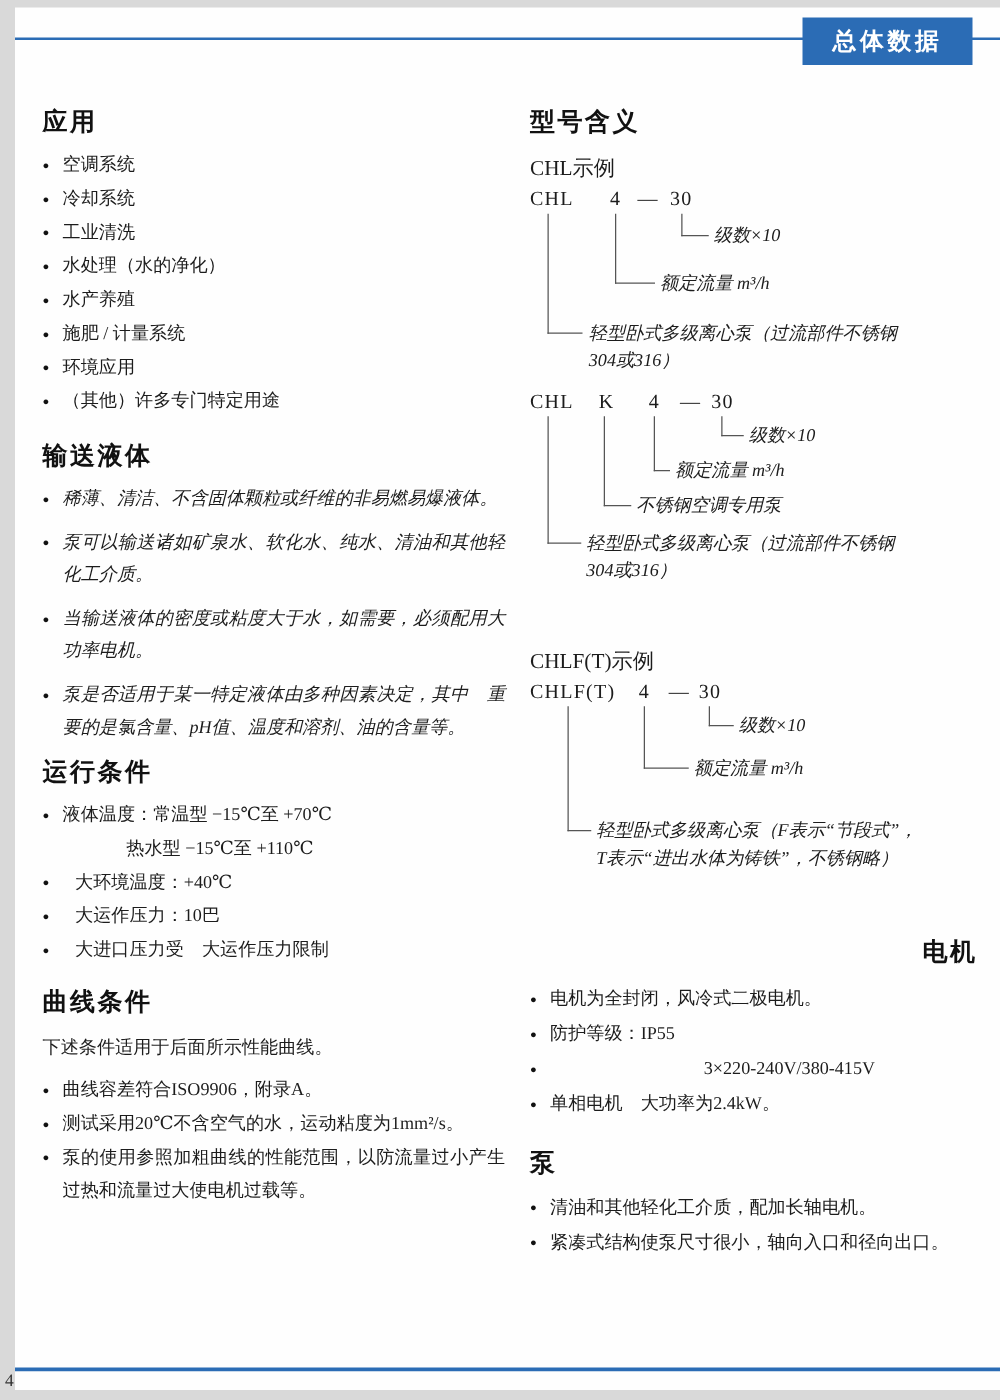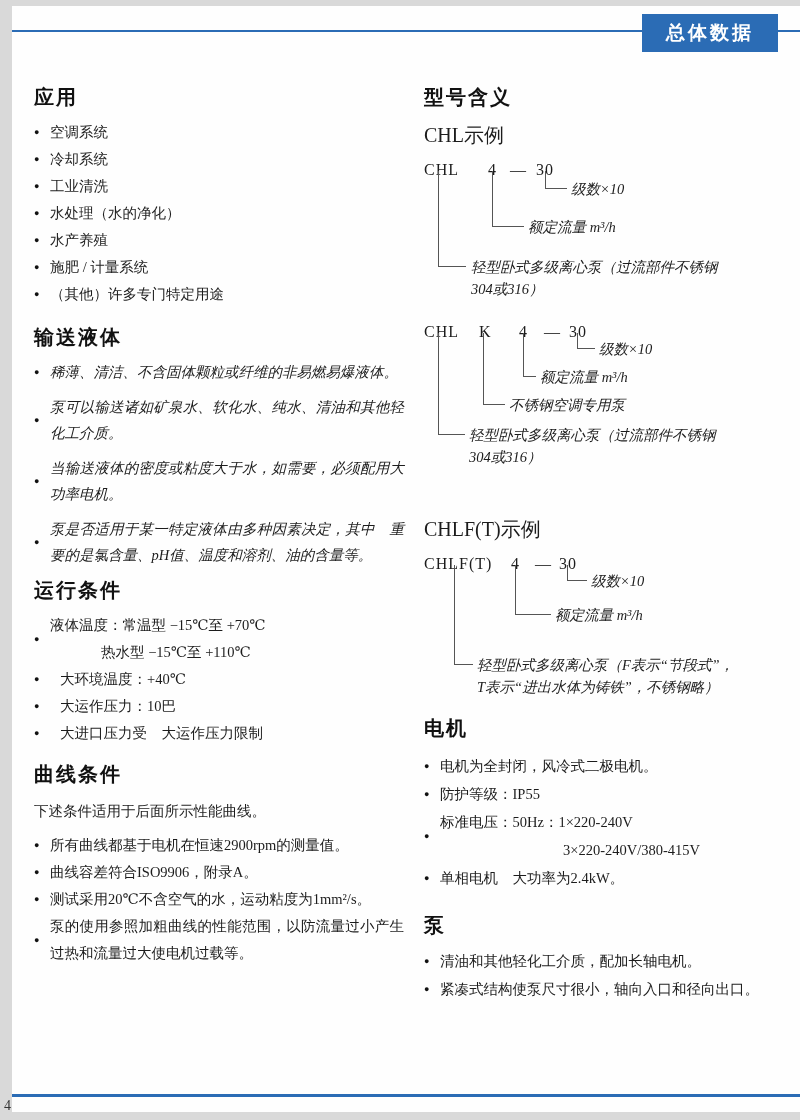--- a/index.html
+++ b/index.html
@@ -15,36 +15,36 @@
   .bottom-rule { position:absolute; left:0; top:1088px; width:100%; height:3px; background:#2b6cb5; }
   .page-number { position:absolute; left:4px; top:1098px; font-size:14px; color:#333; }
 
   .columns { display:flex; padding:78px 18px 0 22px; gap:20px; }
   .col-left { width:370px; }
   .col-right { width:358px; position:relative; }
 
   h2.sec-title { font-size:20px; font-weight:bold; letter-spacing:2px; color:#111; }
   .intro { font-size:14.5px; line-height:26px; margin-top:12px; }
 
-  .li { display:flex; align-items:center; font-size:14.5px; line-height:27px; }
+  .li { display:flex; align-items:flex-start; font-size:14.5px; line-height:27px; }
   .li .bullet { width:16px; flex:0 0 16px; font-size:9px; line-height:27px; color:#111; }
   .li .bullet::before { content:"●"; }
   .li .li-text { flex:1; text-align:justify; }
   .li.sp .li-text { padding-left:10px; }
   .tight .li { line-height:26px;font-style:italic; }
   .tight .li .bullet { line-height:26px; }
   .para { margin-bottom:9px; }
 
   .mt8{margin-top:8px;} .mt10{margin-top:10px;} .mt12{} .mt14{margin-top:14px;}
-  .mt16{margin-top:16px;} .mt20{margin-top:20px;} .mt26{margin-top:10px;}
+  .mt16{margin-top:16px;} .mt20{margin-top:20px;} .mt26{margin-top:43px;text-align:right;}
   .mt36{margin-top:36px;} .mt44{margin-top:44px;}
 
-  .caption { font-size:20px; line-height:20px; }
+  .caption { font-size:17px; line-height:20px; }
   .diagram { position:relative; margin-top:6px; }
-  .tok { position:absolute; top:10px; font-size:16px; letter-spacing:1px; white-space:nowrap;text-align:right; }
+  .tok { position:absolute; top:0; font-size:16px; letter-spacing:1px; white-space:nowrap;text-align:right; }
   .elbow { position:absolute; border-left:1px solid #555; border-bottom:1px solid #555; }
   .lbl { position:absolute; font-size:14.5px; line-height:22px; white-space:pre-line;font-style:italic; }
   .d1 { height:156px; } .d2 { height:170px; } .d3 { height:160px; }
 
   .indent-temp { margin-left:51px; }
   .indent-volt { margin-left:123px; }
 </style>
 </head>
 <body>
 
@@ -82,20 +82,24 @@
           <div class="li">
               <span class="bullet"></span>
               <span class="li-text">水产养殖</span>
             </div>
           <div class="li">
               <span class="bullet"></span>
               <span class="li-text">施肥 / 计量系统</span>
             </div>
           <div class="li">
               <span class="bullet"></span>
+              <span class="li-text">环境应用</span>
+            </div>
+          <div class="li">
+              <span class="bullet"></span>
               <span class="li-text">（其他）许多专门特定用途</span>
             </div>
         </div>
 
         <h2 class="sec-title mt16">输送液体</h2>
         <div class="mt8 tight">
           <div class="li para">
               <span class="bullet"></span>
               <span class="li-text">稀薄、清洁、不含固体颗粒或纤维的非易燃易爆液体。</span>
             </div>
@@ -132,24 +136,20 @@
             </div>
           <div class="li sp">
               <span class="bullet"></span>
               <span class="li-text">大进口压力受　大运作压力限制</span>
             </div>
         </div>
 
         <h2 class="sec-title mt14">曲线条件</h2>
         <div class="intro mt10">下述条件适用于后面所示性能曲线。</div>
         <div class="mt8">
-          <div class="li">
-              <span class="bullet"></span>
-              <span class="li-text">所有曲线都基于电机在恒速2900rpm的测量值。</span>
-            </div>
           <div class="li">
               <span class="bullet"></span>
               <span class="li-text">曲线容差符合ISO9906，附录A。</span>
             </div>
           <div class="li">
               <span class="bullet"></span>
               <span class="li-text">测试采用20℃不含空气的水，运动粘度为1mm²/s。</span>
             </div>
           <div class="li">
               <span class="bullet"></span>
@@ -216,21 +216,20 @@
               <span class="bullet" style="line-height:28px"></span>
               <span class="li-text">电机为全封闭，风冷式二极电机。</span>
             </div>
           <div class="li" style="line-height:28px">
               <span class="bullet" style="line-height:28px"></span>
               <span class="li-text">防护等级：IP55</span>
             </div>
           <div class="li" style="line-height:28px">
             <span class="bullet" style="line-height:28px"></span>
             <div class="li-text">
-              <div>标准电压：50Hz：1×220-240V</div>
               <div class="indent-volt">3×220-240V/380-415V</div>
             </div>
           </div>
           <div class="li" style="line-height:28px">
               <span class="bullet" style="line-height:28px"></span>
               <span class="li-text">单相电机　大功率为2.4kW。</span>
             </div>
         </div>
 
         <h2 class="sec-title mt20">泵</h2>

